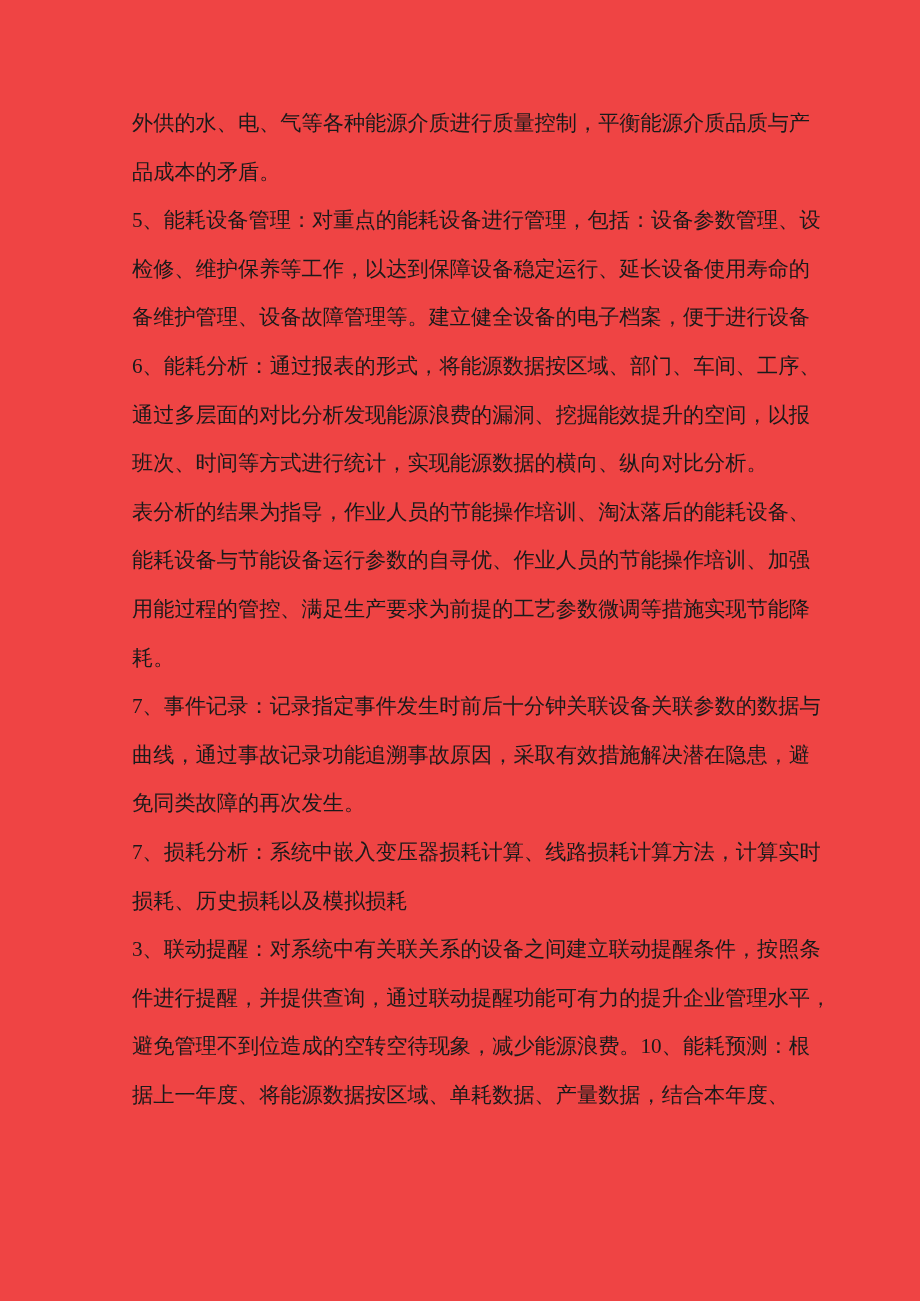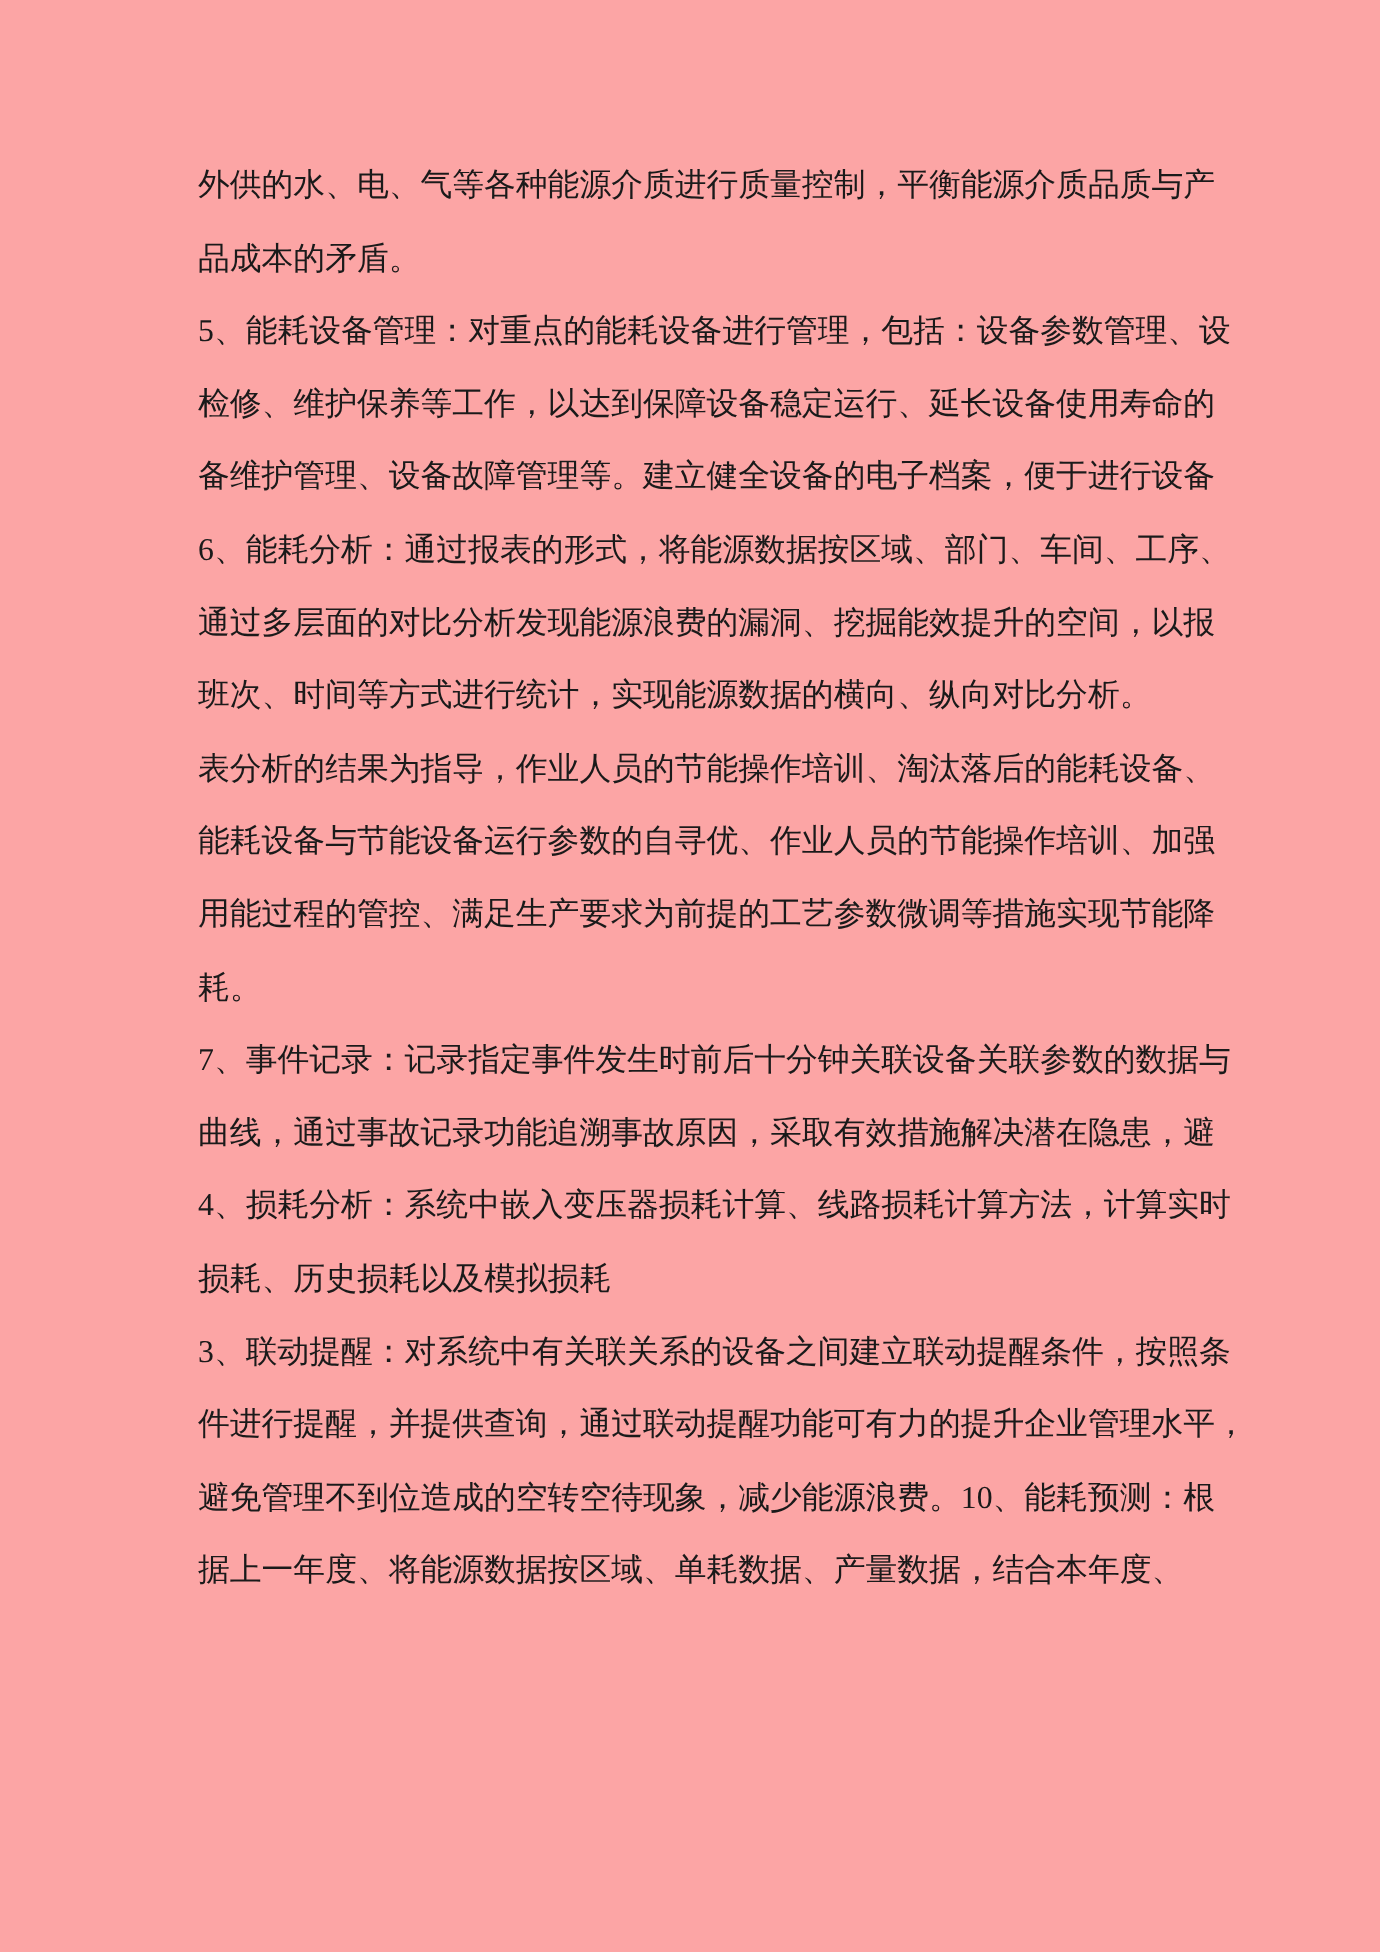--- a/index.html
+++ b/index.html
@@ -13,21 +13,21 @@
     background: #ffffff;
     overflow: hidden;
     position: relative;
   }
   .page {
     position: absolute;
     top: 0;
     left: 0;
     width: 920px;
     height: 1301px;
-    background: #fca5a5;
+    background: #ef4444;
   }
   .content {
     position: absolute;
     left: 132px;
     top: 99px;
     width: 700px;
     font-family: "Liberation Serif", "DejaVu Serif", serif;
     font-size: 21.2px;
     color: #1a1a1a;
     font-weight: 400;
@@ -51,20 +51,21 @@
       <div class="line">备维护管理、设备故障管理等。建立健全设备的电子档案，便于进行设备</div>
       <div class="line">6、能耗分析：通过报表的形式，将能源数据按区域、部门、车间、工序、</div>
       <div class="line">通过多层面的对比分析发现能源浪费的漏洞、挖掘能效提升的空间，以报</div>
       <div class="line">班次、时间等方式进行统计，实现能源数据的横向、纵向对比分析。</div>
       <div class="line">表分析的结果为指导，作业人员的节能操作培训、淘汰落后的能耗设备、</div>
       <div class="line">能耗设备与节能设备运行参数的自寻优、作业人员的节能操作培训、加强</div>
       <div class="line">用能过程的管控、满足生产要求为前提的工艺参数微调等措施实现节能降</div>
       <div class="line">耗。</div>
       <div class="line">7、事件记录：记录指定事件发生时前后十分钟关联设备关联参数的数据与</div>
       <div class="line">曲线，通过事故记录功能追溯事故原因，采取有效措施解决潜在隐患，避</div>
-      <div class="line">4、损耗分析：系统中嵌入变压器损耗计算、线路损耗计算方法，计算实时</div>
+      <div class="line">免同类故障的再次发生。</div>
+      <div class="line">7、损耗分析：系统中嵌入变压器损耗计算、线路损耗计算方法，计算实时</div>
       <div class="line">损耗、历史损耗以及模拟损耗</div>
       <div class="line">3、联动提醒：对系统中有关联关系的设备之间建立联动提醒条件，按照条</div>
       <div class="line">件进行提醒，并提供查询，通过联动提醒功能可有力的提升企业管理水平，</div>
       <div class="line">避免管理不到位造成的空转空待现象，减少能源浪费。10、能耗预测：根</div>
       <div class="line">据上一年度、将能源数据按区域、单耗数据、产量数据，结合本年度、</div>
     </div>
 </div>
 
 </body></html>

